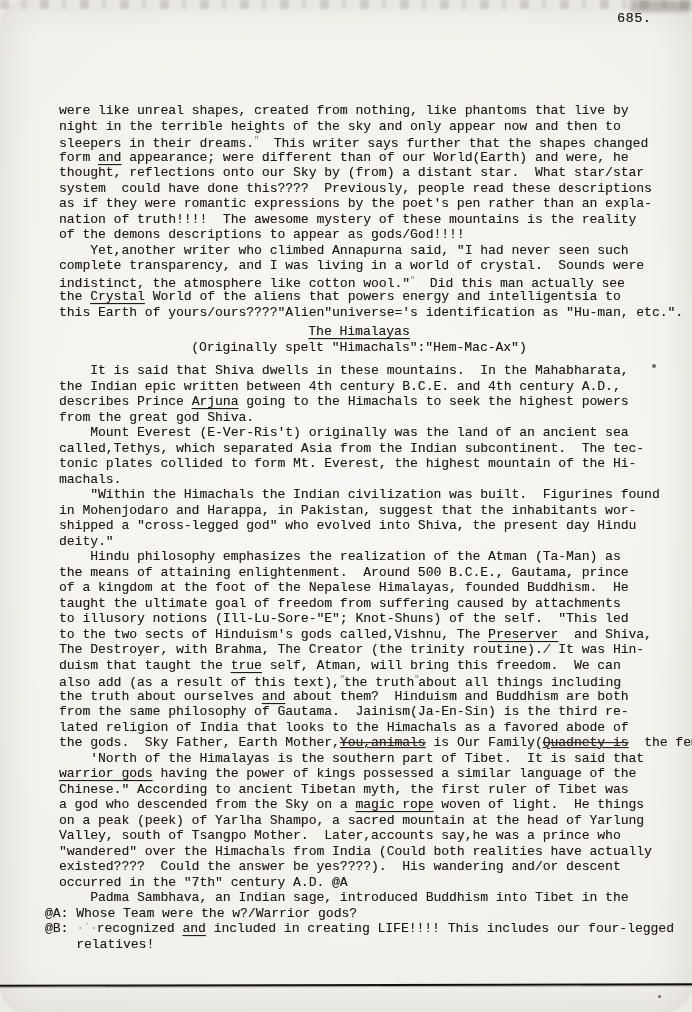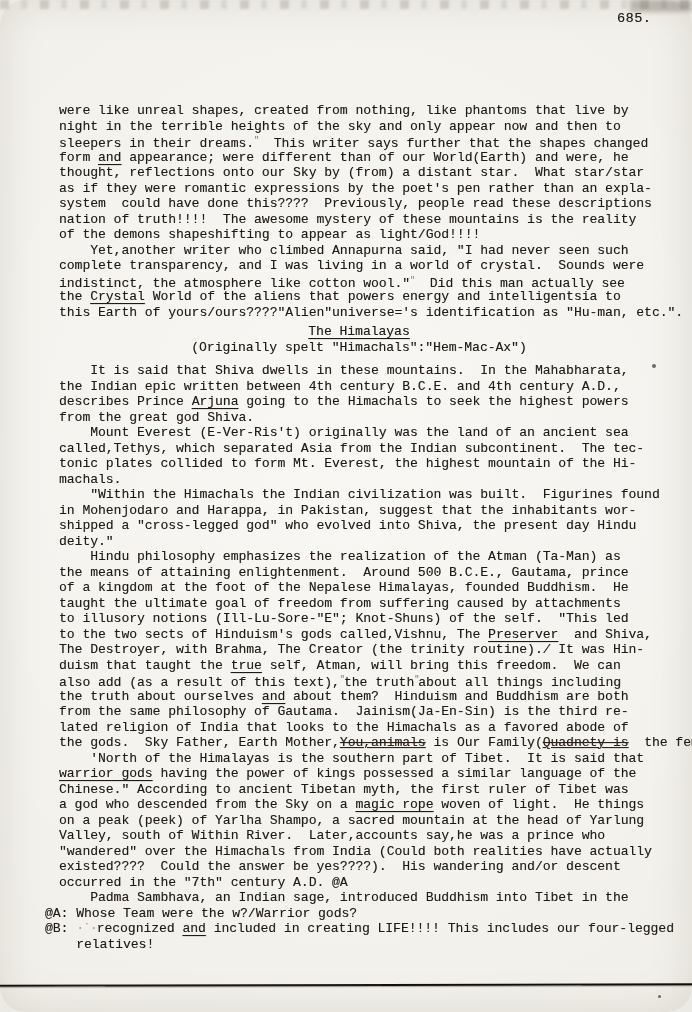--- a/index.html
+++ b/index.html
@@ -62,24 +62,24 @@
 <div class="sheet">
   <div class="top-smudge"></div>
   <div class="top-smudge-right"></div>
   <div class="page-number">685.</div>
   <div class="doc-text">
       <div class="line"><span>were like unreal shapes, created from nothing, like phantoms that live by</span></div>
       <div class="line"><span>night in the terrible heights of the sky and only appear now and then to</span></div>
       <div class="line"><span>sleepers in their dreams.</span><span class="sup">"</span><span>  This writer says further that the shapes changed</span></div>
       <div class="line"><span>form </span><span class="u">and</span><span> appearance; were different than of our World(Earth) and were, he</span></div>
       <div class="line"><span>thought, reflections onto our Sky by (from) a distant star.  What star/star</span></div>
+      <div class="line"><span>system  could have done this????  Previously, people read these descriptions</span></div>
       <div class="line"><span>as if they were romantic expressions by the poet's pen rather than an expla-</span></div>
-      <div class="line"><span>system  could have done this????  Previously, people read these descriptions</span></div>
       <div class="line"><span>nation of truth!!!!  The awesome mystery of these mountains is the reality</span></div>
-      <div class="line"><span>of the demons shapeshifting to appear as light/God!!!!</span></div>
+      <div class="line"><span>of the demons descriptions to appear as gods/God!!!!</span></div>
       <div class="line"><span>    Yet,another writer who climbed Annapurna said, "I had never seen such</span></div>
       <div class="line"><span>complete transparency, and I was living in a world of crystal.  Sounds were</span></div>
       <div class="line"><span>indistinct, the atmosphere like cotton wool."</span><span class="sup">"</span><span>  Did this man actually see</span></div>
       <div class="line"><span>the </span><span class="u">Crystal</span><span> World of the aliens that powers energy and intelligentsia to</span></div>
       <div class="line"><span>this Earth of yours/ours????"Alien"universe='s identification as "Hu-man, etc.".</span></div>
       <div class="line center" style="margin-top: 4px;"><span class="u">The Himalayas</span></div>
       <div class="line center"><span>(Originally spelt "Himachals":"Hem-Mac-Ax")</span></div>
       <div class="line" style="margin-top: 8px;"><span>    It is said that Shiva dwells in these mountains.  In the Mahabharata,</span></div>
       <div class="line"><span>the Indian epic written between 4th century B.C.E. and 4th century A.D.,</span></div>
       <div class="line"><span>describes Prince </span><span class="u">Arjuna</span><span> going to the Himachals to seek the highest powers</span></div>
@@ -103,21 +103,21 @@
       <div class="line"><span>also add (as a result of this text),</span><span class="sup">"</span><span>the truth</span><span class="sup">"</span><span>about all things including</span></div>
       <div class="line"><span>the truth about ourselves </span><span class="u">and</span><span> about them?  Hinduism and Buddhism are both</span></div>
       <div class="line"><span>from the same philosophy of Gautama.  Jainism(Ja-En-Sin) is the third re-</span></div>
       <div class="line"><span>lated religion of India that looks to the Himachals as a favored abode of</span></div>
       <div class="line"><span>the gods.  Sky Father, Earth Mother,</span><span class="sm">You,animals</span><span> is Our Family(</span><span class="sm">Quadnety is</span><span>  the female@</span></div>
       <div class="line"><span>    'North of the Himalayas is the southern part of Tibet.  It is said that</span></div>
       <div class="line"><span class="u">warrior gods</span><span> having the power of kings possessed a similar language of the</span></div>
       <div class="line"><span>Chinese." According to ancient Tibetan myth, the first ruler of Tibet was</span></div>
       <div class="line"><span>a god who descended from the Sky on a </span><span class="u">magic rope</span><span> woven of light.  He things</span></div>
       <div class="line"><span>on a peak (peek) of Yarlha Shampo, a sacred mountain at the head of Yarlung</span></div>
-      <div class="line"><span>Valley, south of Within River.  Later,accounts say,he was a prince who</span></div>
+      <div class="line"><span>Valley, south of Tsangpo Mother.  Later,accounts say,he was a prince who</span></div>
       <div class="line"><span>"wandered" over the Himachals from India (Could both realities have actually</span></div>
       <div class="line"><span>existed????  Could the answer be yes????).  His wandering and/or descent</span></div>
       <div class="line"><span>occurred in the "7th" century A.D. @A</span></div>
       <div class="line"><span>    Padma Sambhava, an Indian sage, introduced Buddhism into Tibet in the</span></div>
       <div class="line hang"><span>@A: Whose Team were the w?/Warrior gods?</span></div>
       <div class="line hang"><span>@B: </span><span class="faint">·˙·</span><span>recognized </span><span class="u">and</span><span> included in creating LIFE!!!! This includes our four-legged</span></div>
       <div class="line hang"><span>    relatives!</span></div>
     </div>
   <div class="stray-dot" style="top:364px;left:652px;"></div>
   <div class="stray-dot" style="top:995px;left:658px;width:3px;height:3px;"></div>

